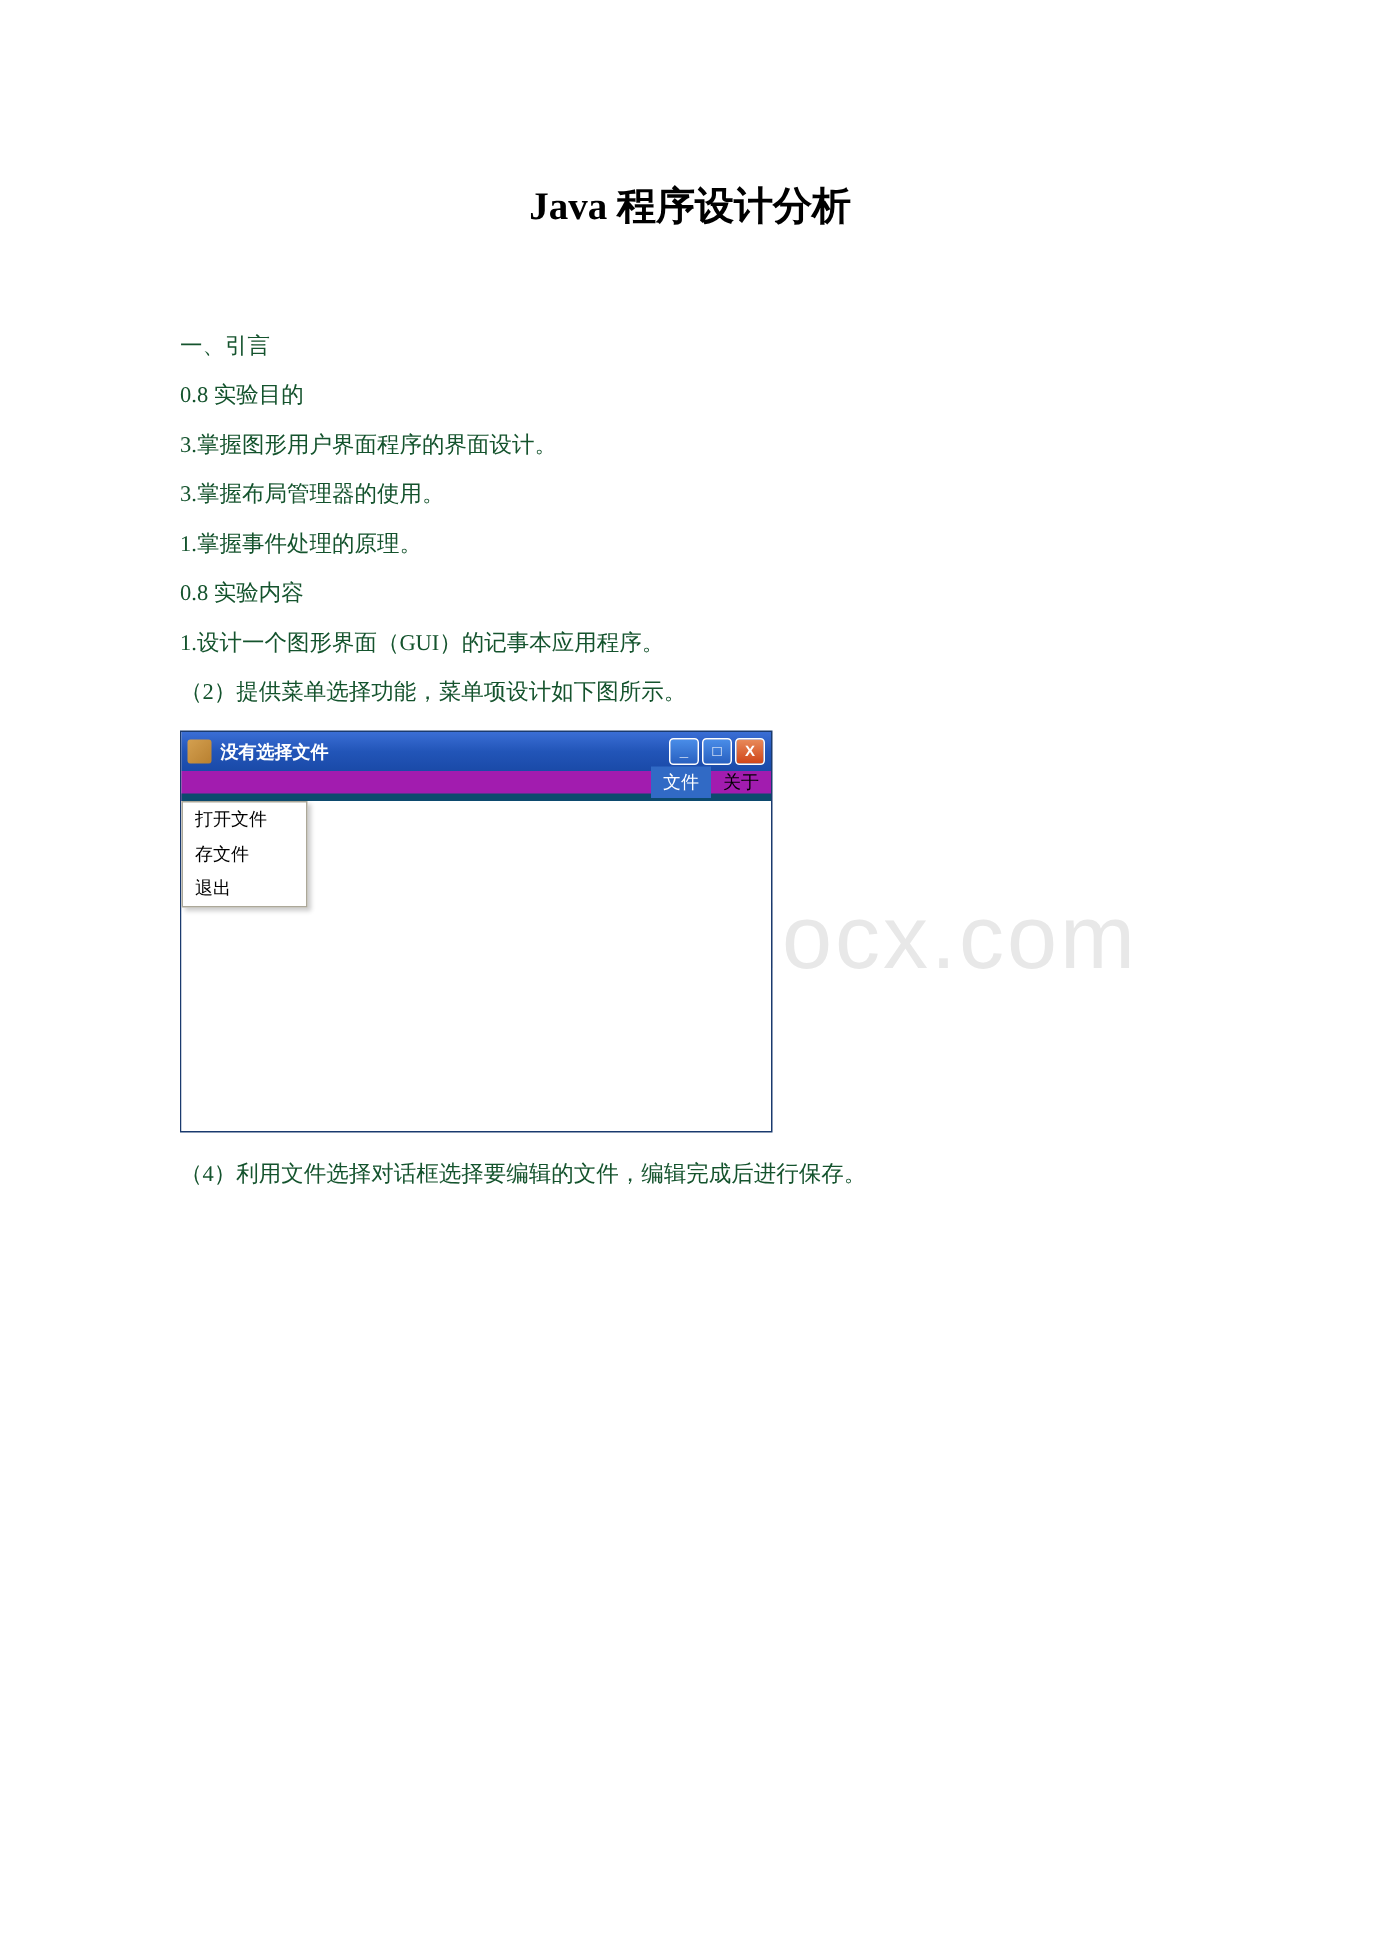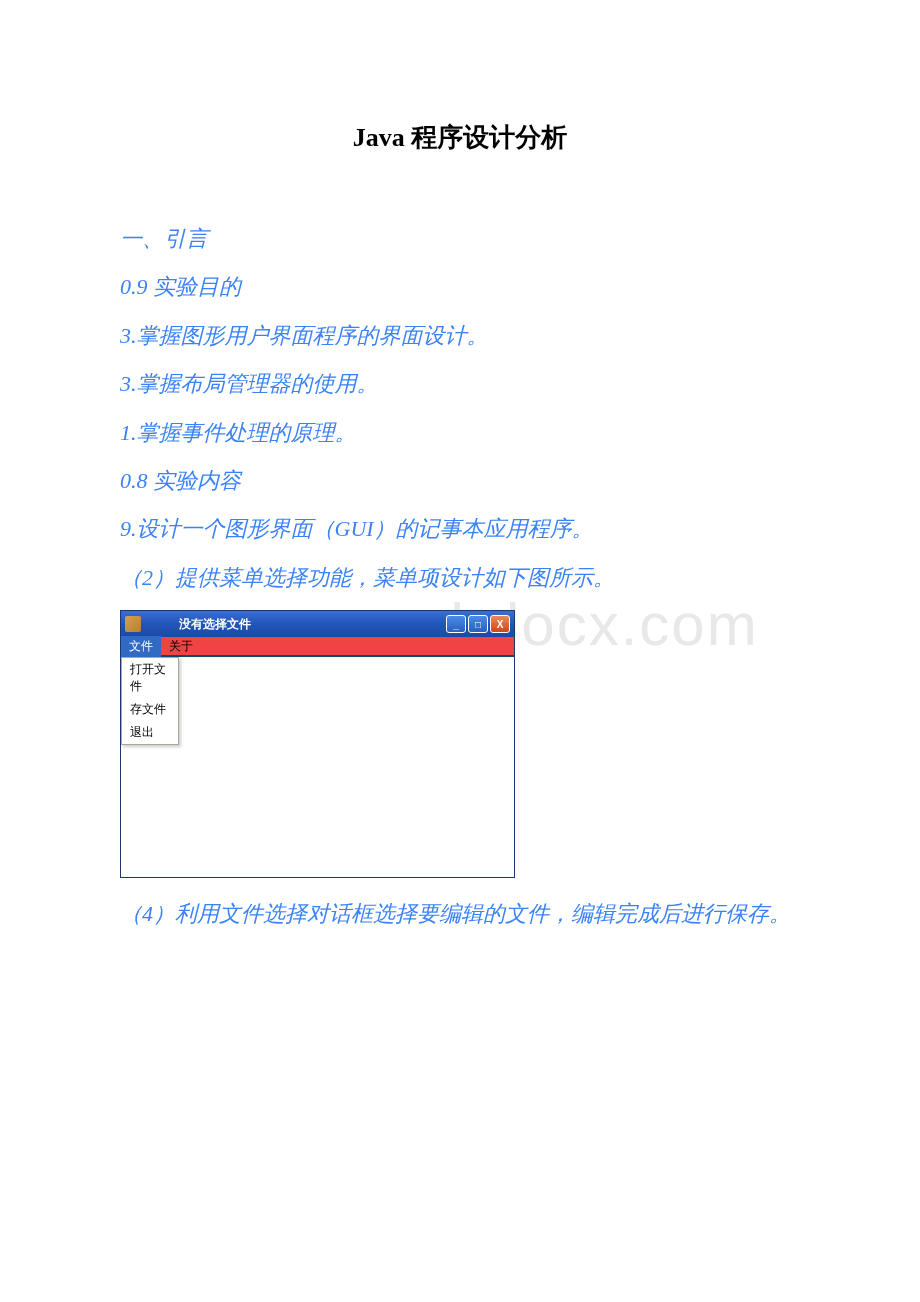--- a/index.html
+++ b/index.html
@@ -16,44 +16,42 @@
       padding: 120px 120px 0 120px;
     }
     .page-title {
       text-align: center;
       font-size: 26px;
       font-weight: bold;
       margin-bottom: 60px;
       font-family: "SimSun", "宋体", serif;
     }
     .content-line {
-      font-size: 22px;
+      font-size: 15px;
       line-height: 2.2;
-      color: #3b82f6;
-      font-style: italic;
+      color: #14532d;
     }
     .app-window {
       width: 395px;
       margin-top: 8px;
       margin-bottom: 12px;
       border: 1px solid #1a3a6e;
       background: #fff;
       position: relative;
     }
     .titlebar {
       height: 26px;
       background: linear-gradient(to bottom, #3a6ed5 0%, #2255b8 50%, #1a4aa8 100%);
       display: flex;
       align-items: center;
       padding: 0 4px;
       color: #fff;
       font-size: 12px;
       font-weight: bold;
       font-family: "Tahoma", "SimSun", sans-serif;
-      gap: 32px;
     }
     .app-icon {
       width: 16px;
       height: 16px;
       background: linear-gradient(135deg, #d4a050 0%, #b88030 100%);
       margin-right: 6px;
       border-radius: 2px;
     }
     .titlebar-text {
       flex: 1;
@@ -73,43 +71,44 @@
       font-size: 10px;
       font-weight: bold;
       color: #fff;
       font-family: Arial, sans-serif;
     }
     .win-min { background: linear-gradient(to bottom, #4a8de8, #2860c0); }
     .win-max { background: linear-gradient(to bottom, #4a8de8, #2860c0); }
     .win-close { background: linear-gradient(to bottom, #e88a5a, #d04518); }
     .menubar {
       height: 20px;
-      background: #ef4444;
-      border-bottom: 2px solid #0c4a6e;
+      background: #a21caf;
+      border-bottom: 5px solid #0c4a6e;
       display: flex;
       align-items: center;
       font-size: 12px;
       font-family: "Tahoma", "SimSun", sans-serif;
+      justify-content: flex-end;
     }
     .menu-item {
       padding: 2px 8px;
       cursor: default;
     }
     .menu-item.active {
       background: #316ac5;
       color: #fff;
     }
     .dropdown-menu {
       position: absolute;
       top: 46px;
       left: 0;
       background: #ffffff;
       border: 1px solid #aca899;
       box-shadow: 2px 2px 3px rgba(0,0,0,0.2);
-      width: 58px;
+      width: 84px;
       font-size: 12px;
       font-family: "Tahoma", "SimSun", sans-serif;
       z-index: 10;
     }
     .dropdown-item {
       padding: 3px 8px;
       cursor: default;
     }
     .text-area {
       height: 220px;
@@ -130,26 +129,26 @@
     }
   </style>
 </head>
 <body>
 
 <div class="watermark">www.bdocx.com</div>
 
 <h1 class="page-title">Java 程序设计分析</h1>
 
 <div class="content-line">一、引言</div>
-<div class="content-line">0.9 实验目的</div>
+<div class="content-line">0.8 实验目的</div>
 <div class="content-line">3.掌握图形用户界面程序的界面设计。</div>
 <div class="content-line">3.掌握布局管理器的使用。</div>
 <div class="content-line">1.掌握事件处理的原理。</div>
 <div class="content-line">0.8 实验内容</div>
-<div class="content-line">9.设计一个图形界面（GUI）的记事本应用程序。</div>
+<div class="content-line">1.设计一个图形界面（GUI）的记事本应用程序。</div>
 <div class="content-line">（2）提供菜单选择功能，菜单项设计如下图所示。</div>
 
 <div class="app-window">
   <div class="titlebar">
     <div class="app-icon"></div>
     <div class="titlebar-text">没有选择文件</div>
     <div class="window-controls">
       <div class="win-btn win-min">_</div>
       <div class="win-btn win-max">□</div>
       <div class="win-btn win-close">X</div>

